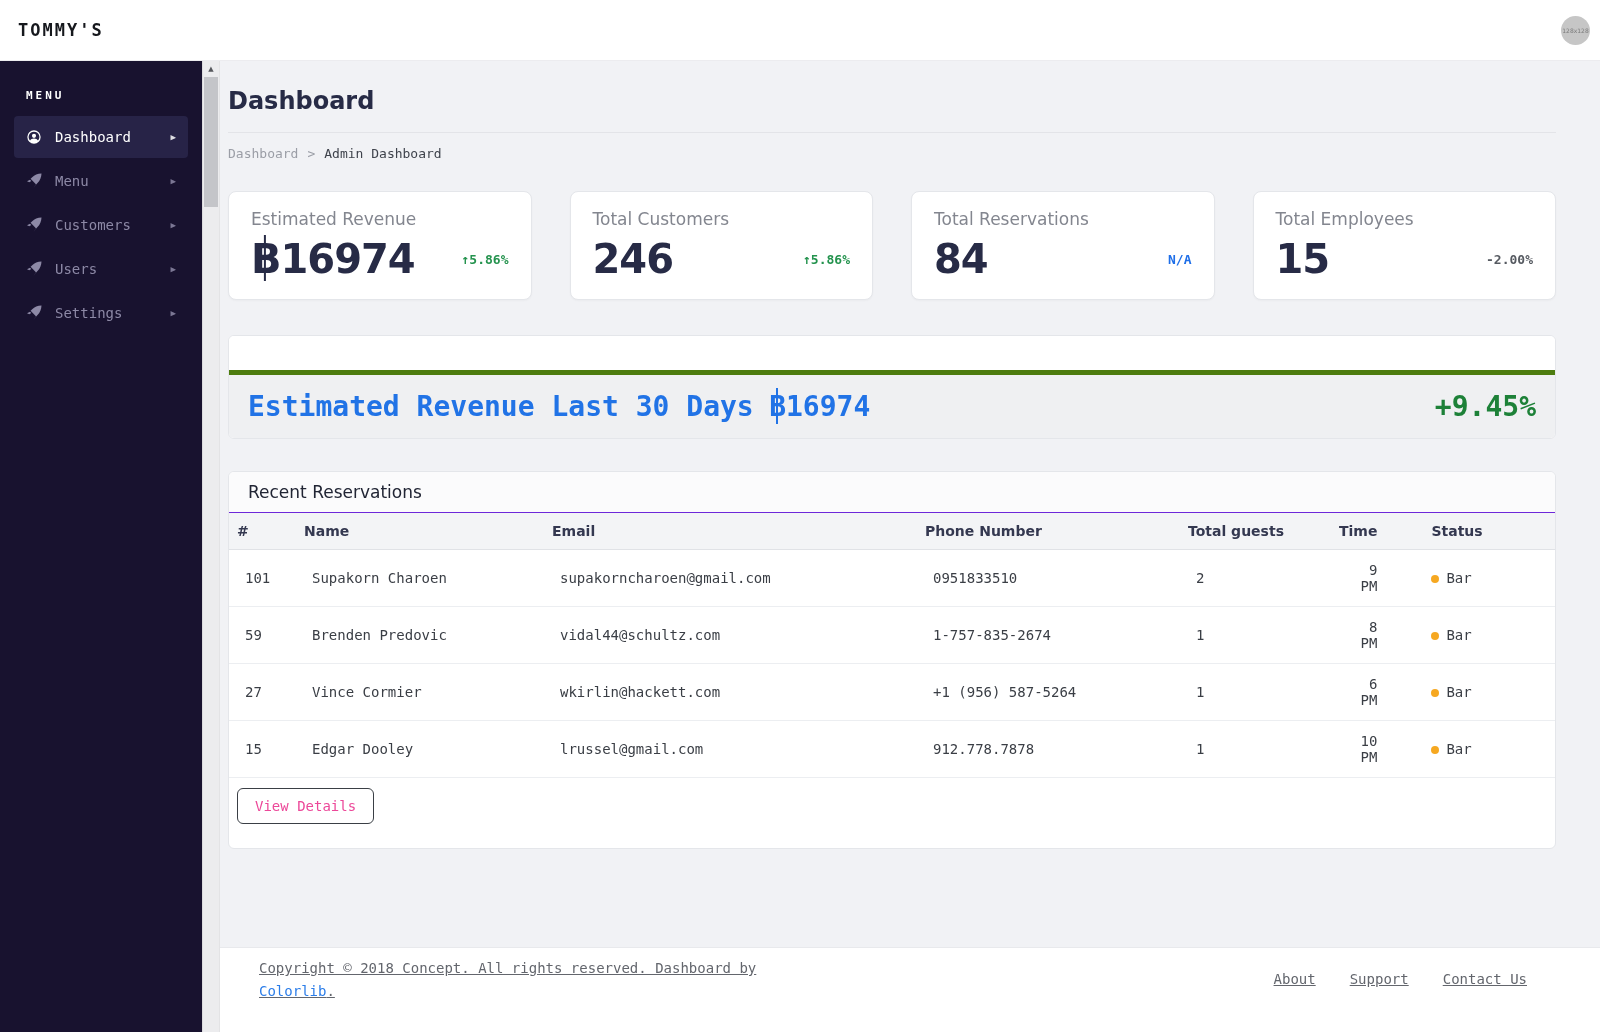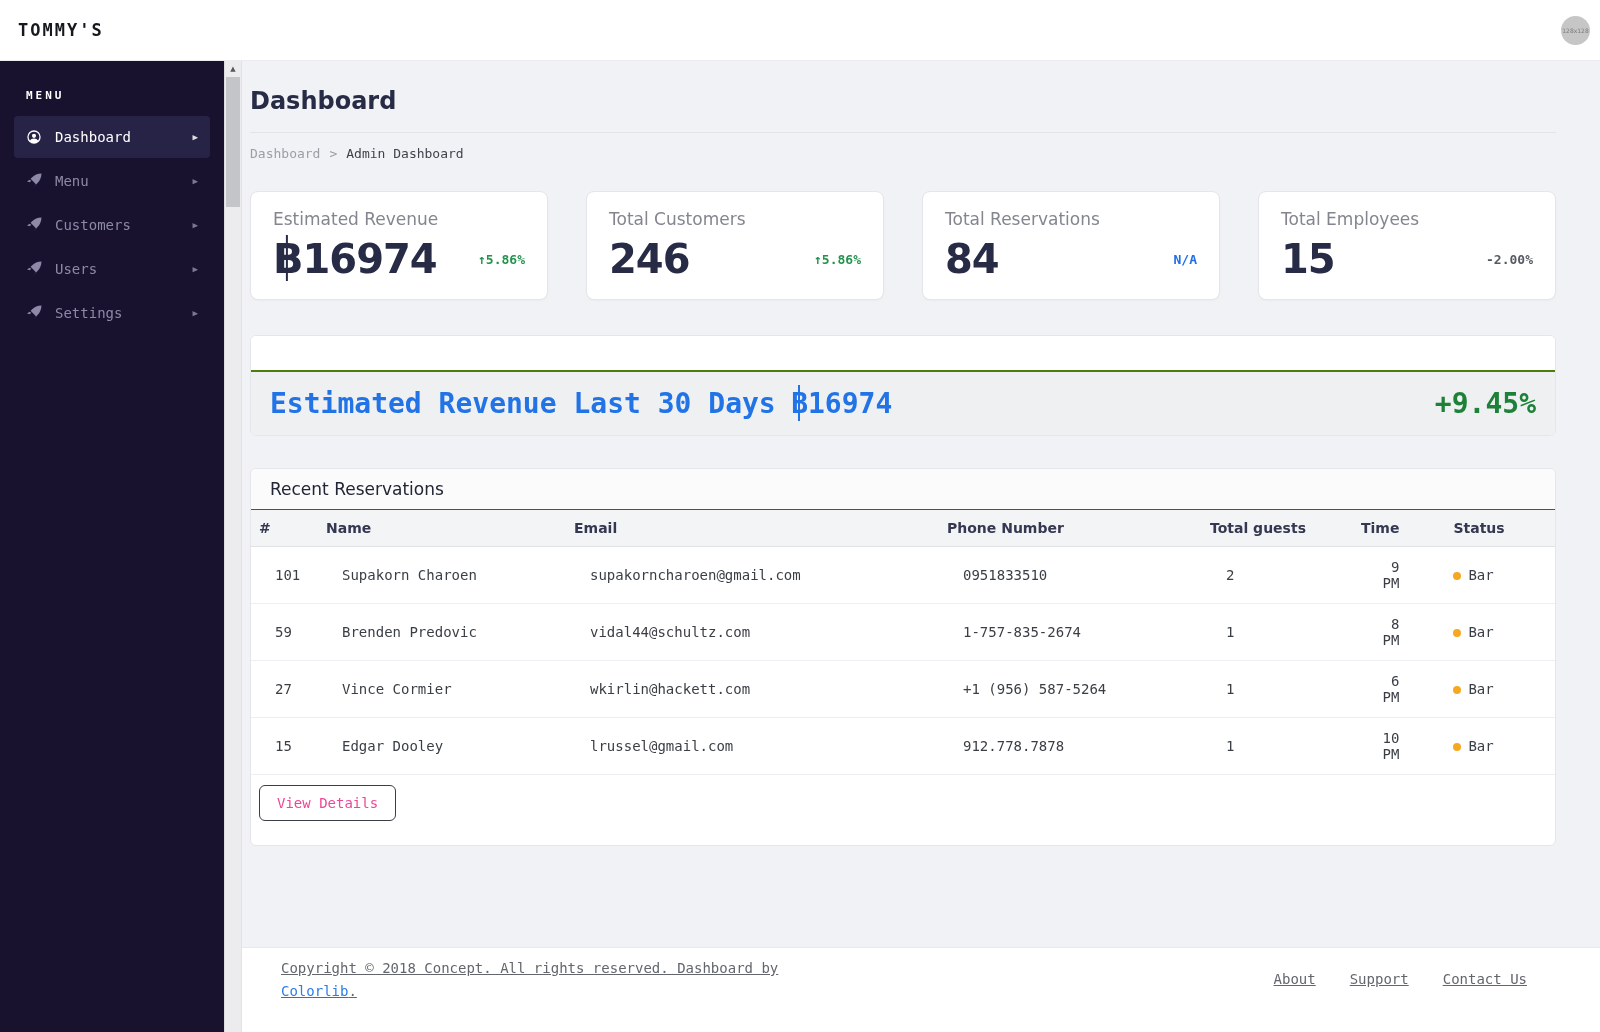--- a/index.html
+++ b/index.html
@@ -37,21 +37,21 @@
     display: flex; align-items: center; justify-content: center;
     cursor: pointer;
     overflow: hidden;
   }
 
   
   .shell { display: flex; height: 971px; }
 
   
   .sidebar {
-    width: 224px;
+    width: 202px;
     background: #18122f;
     flex-shrink: 0;
     padding-top: 28px;
   }
   .menu-label {
     font-family: "DejaVu Sans Mono", "Liberation Mono", monospace;
     font-weight: bold;
     font-size: 11px;
     letter-spacing: 3px;
     color: #ffffff;
@@ -148,21 +148,21 @@
   .card-header {
     padding: 9px 19px;
     font-size: 17px;
     color: #212534;
   }
   .edr-card { margin-top: 35px; }
   .edr-card .card-header { background: #f6f7f8; border-bottom: 1px solid #e8eaed; }
   .edr-chart { height: 34px; background: #fff; }
   .edr-strip {
     background: #eff0f2;
-    border-top: 2px solid #4d7c0f;
+    border-top: 5px solid #4d7c0f;
     padding: 15px 19px;
     display: flex; justify-content: space-between; align-items: center; gap: 36px;
   }
   .edr-summary {
     font-family: "DejaVu Sans Mono", "Liberation Mono", monospace;
     font-weight: bold; font-size: 28px; color: #2173e6;
     display: flex; align-items: baseline; gap: 0;
   }
   .edr-summary .sum-prefix { margin-right: 0.55em; }
   .edr-change {
@@ -177,21 +177,21 @@
   .res-table th {
     text-align: left;
     font-size: 14px; font-weight: bold; color: #343850;
     background: #f3f4f6;
     padding: 10px 0 10px 8px;
     border-bottom: 1px solid #e0e2e6;
   }
   .res-table td {
     font-family: "DejaVu Sans Mono", "Liberation Mono", monospace;
     font-size: 14px; color: #3a3e45;
-    padding: 12px 0 12px 24px;
+    padding: 12px 0 12px 16px;
     border-bottom: 1px solid #eceef1;
   }
   .res-table .col-time { text-align: right; padding-right: 2px; }
   .res-table .col-status { padding-left: 52px; }
   .status-dot {
     display: inline-block; width: 8px; height: 8px; border-radius: 50%;
     background: #f6a821; margin-right: 7px;
   }
   .rr-actions { padding: 10px 8px 24px 8px; }
   .view-details-btn {

